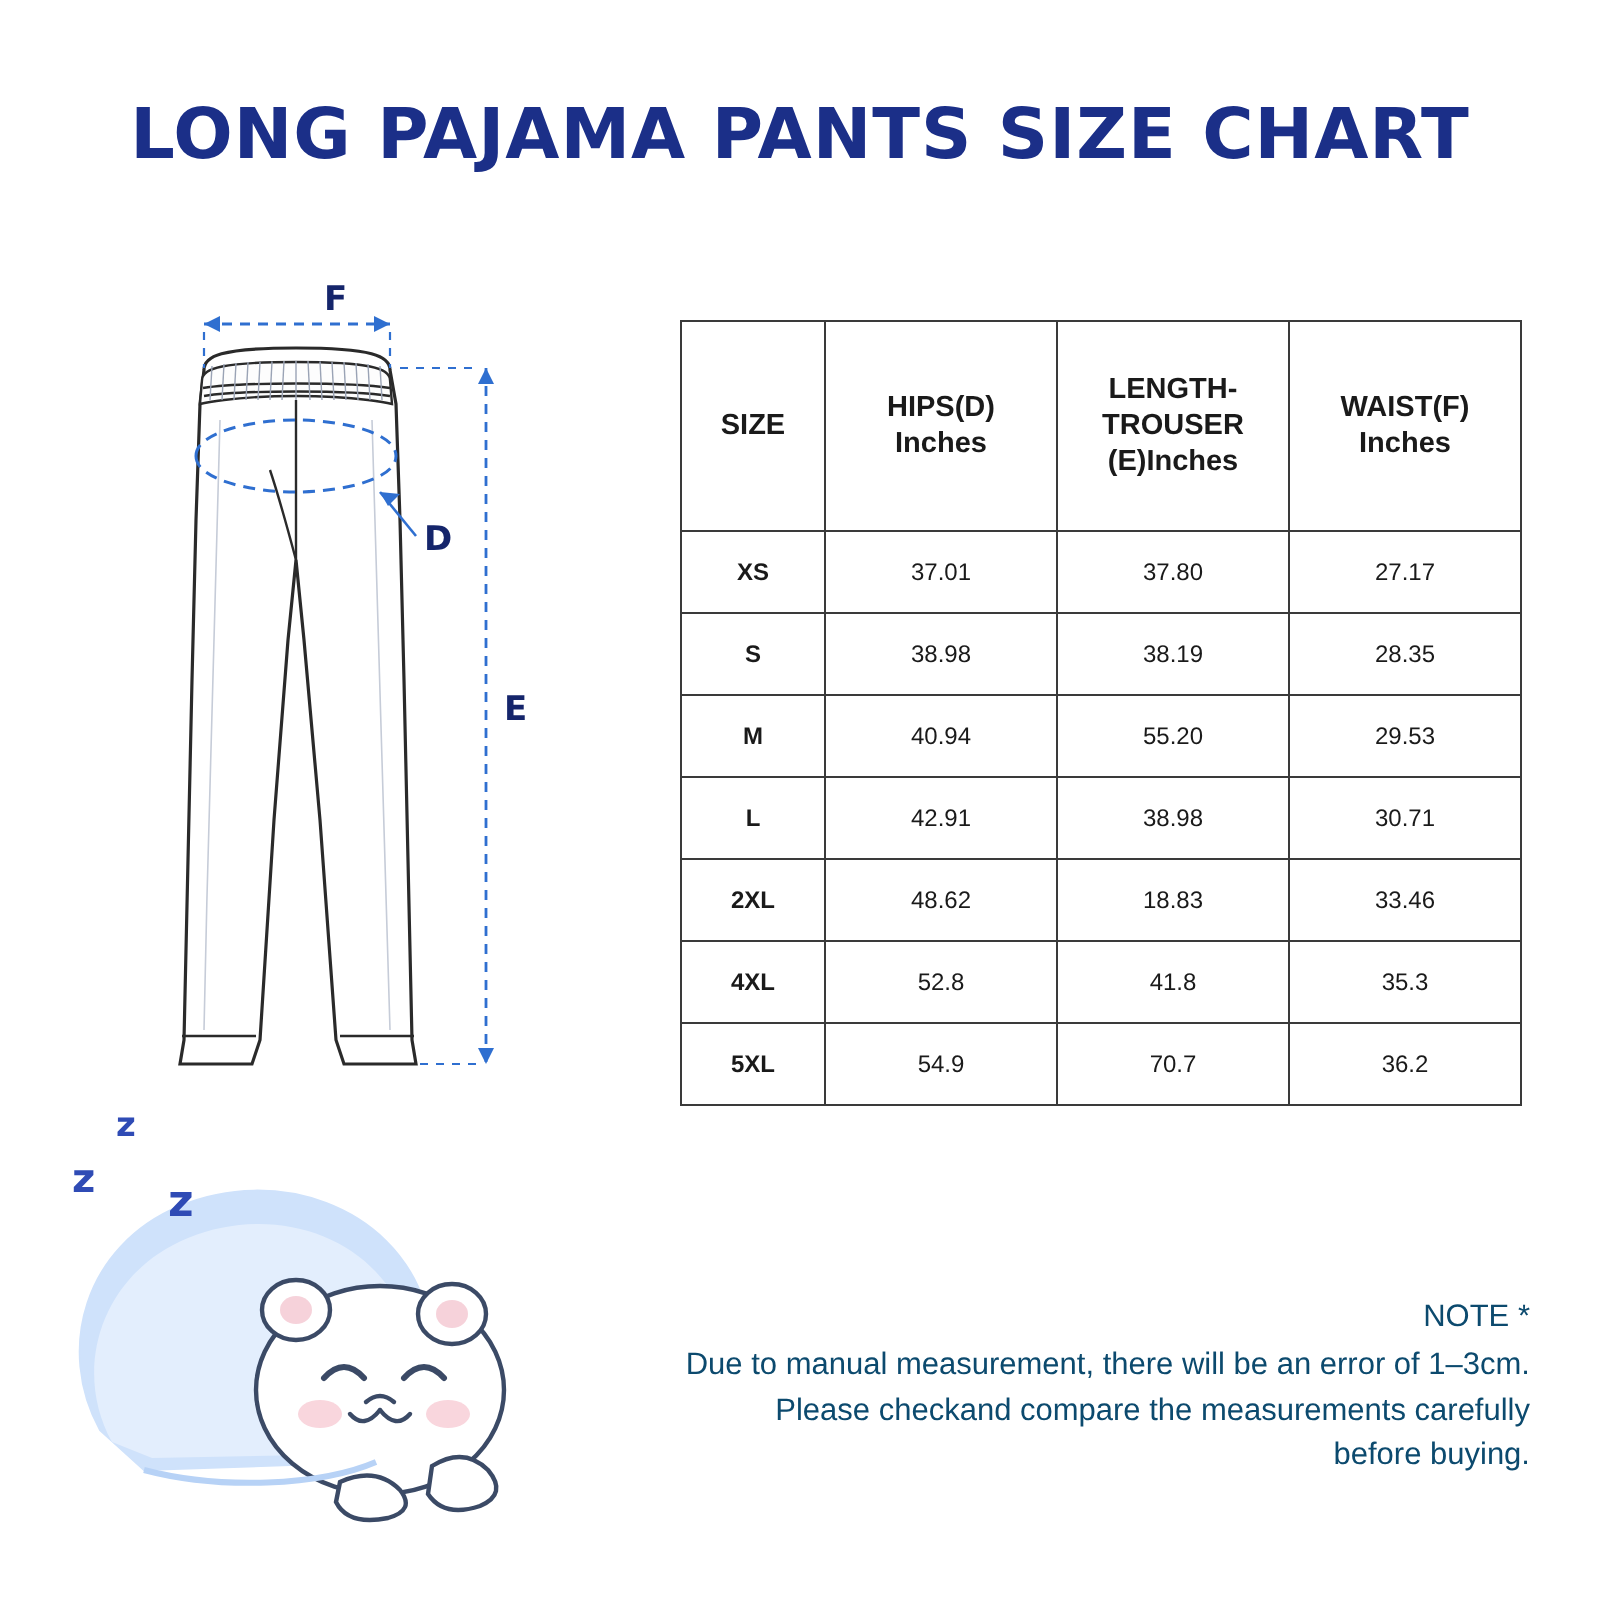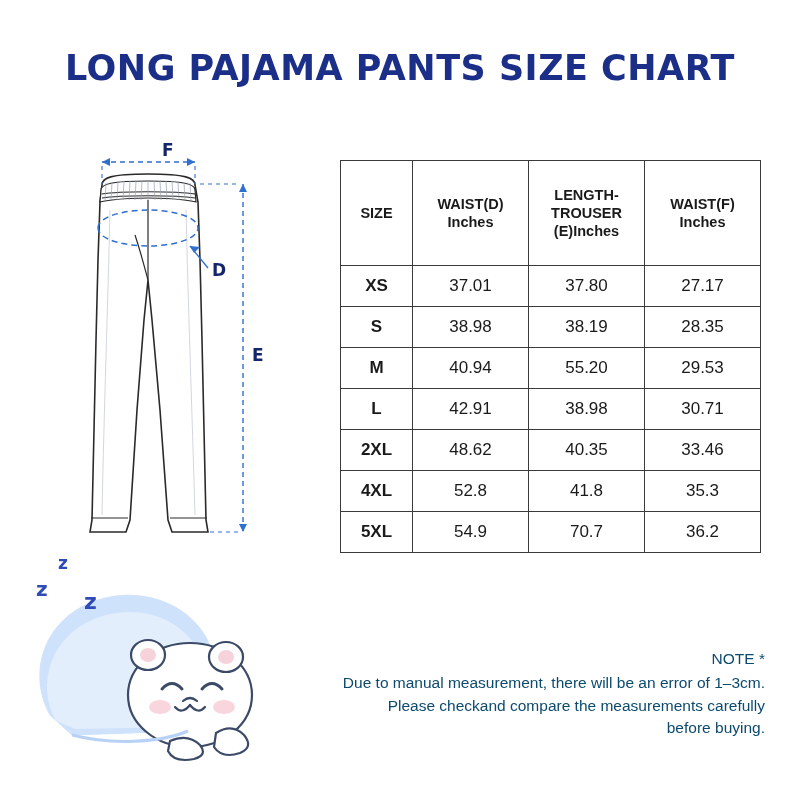--- a/index.html
+++ b/index.html
@@ -58,21 +58,21 @@
   }
   table.size-chart {
     border-collapse: collapse;
     width: 420px;
     table-layout: fixed;
   }
   table.size-chart th,
   table.size-chart td {
     border: 1px solid #3a3a3a;
     text-align: center;
-    font-size: 17px;
+    font-size: 12px;
     color: #1a1a1a;
     font-family: "Liberation Sans", sans-serif;
     padding: 0;
     height: 40px;
     vertical-align: middle;
     line-height: 1.25;
   }
   table.size-chart thead th {
     height: 96px;
     font-weight: bold;
@@ -226,21 +226,21 @@
           <col class="c1">
           <col class="c2">
           <col class="c3">
       </colgroup>
       <thead>
         <tr>
           <th>
             <span class="hdr-l1">SIZE</span>
           </th>
           <th>
-            <span class="hdr-l1">WAIST(D)</span>
+            <span class="hdr-l1">HIPS(D)</span>
             <span class="hdr-l2">Inches</span>
           </th>
           <th>
             <span class="hdr-l1">LENGTH-</span>
             <span class="hdr-l2">TROUSER</span>
             <span class="hdr-l3">(E)Inches</span>
           </th>
           <th>
             <span class="hdr-l1">WAIST(F)</span>
             <span class="hdr-l2">Inches</span>
@@ -268,21 +268,21 @@
         </tr>
         <tr>
           <td class="sizecell">L</td>
           <td>42.91</td>
           <td>38.98</td>
           <td>30.71</td>
         </tr>
         <tr>
           <td class="sizecell">2XL</td>
           <td>48.62</td>
-          <td>40.35</td>
+          <td>18.83</td>
           <td>33.46</td>
         </tr>
         <tr>
           <td class="sizecell">4XL</td>
           <td>52.8</td>
           <td>41.8</td>
           <td>35.3</td>
         </tr>
         <tr>
           <td class="sizecell">5XL</td>

